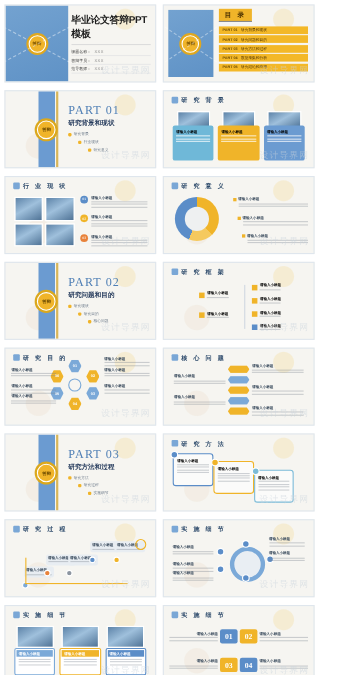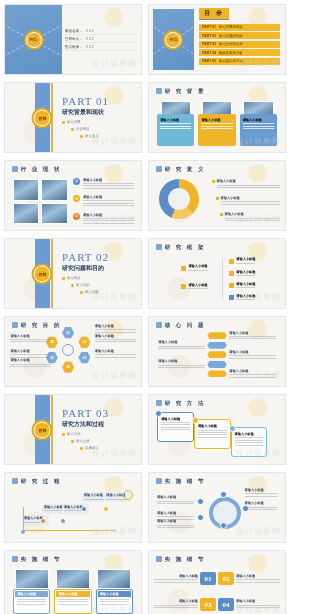--- a/index.html
+++ b/index.html
@@ -74,20 +74,21 @@
 </head>
 <body>
 
 <div id="gallery">
     <div class="slide">
       <div class="wm"></div>
       <div class="cover-left">
         <div class="seal">答辩</div>
       </div>
       <div class="cover-right">
+        <div class="cover-title">毕业论文答辩PPT模板</div>
         <div class="cover-row">
           <span class="k">课题名称：</span>
           <span class="v">XXX</span>
         </div>
         <div class="cover-row">
           <span class="k">答辩学员：</span>
           <span class="v">XXX</span>
         </div>
         <div class="cover-row">
           <span class="k">指导教师：</span>

